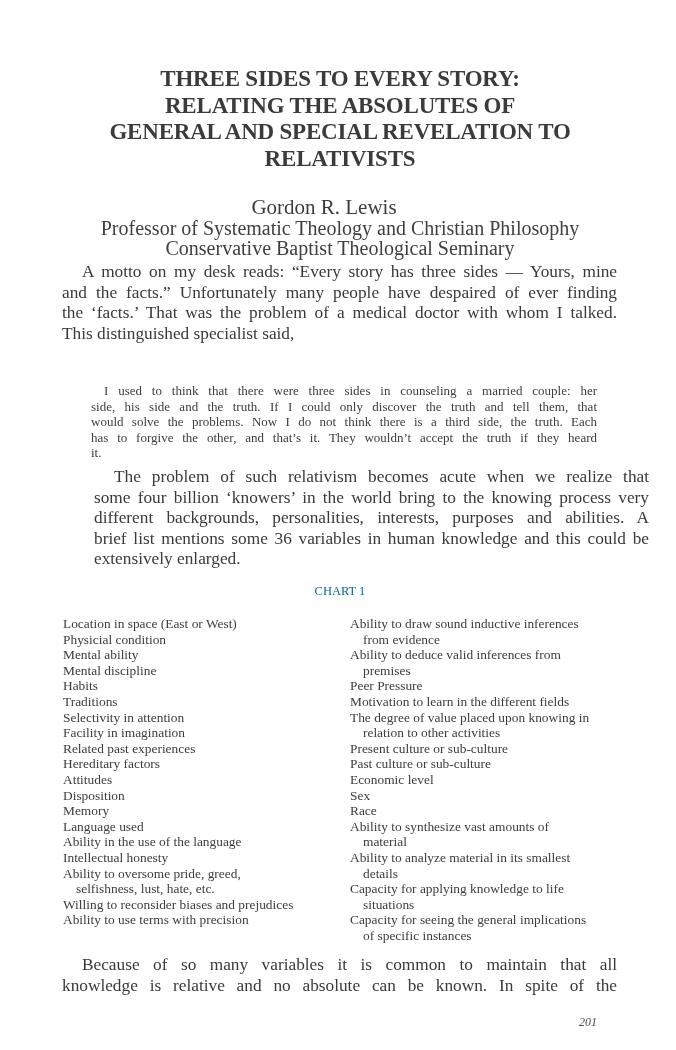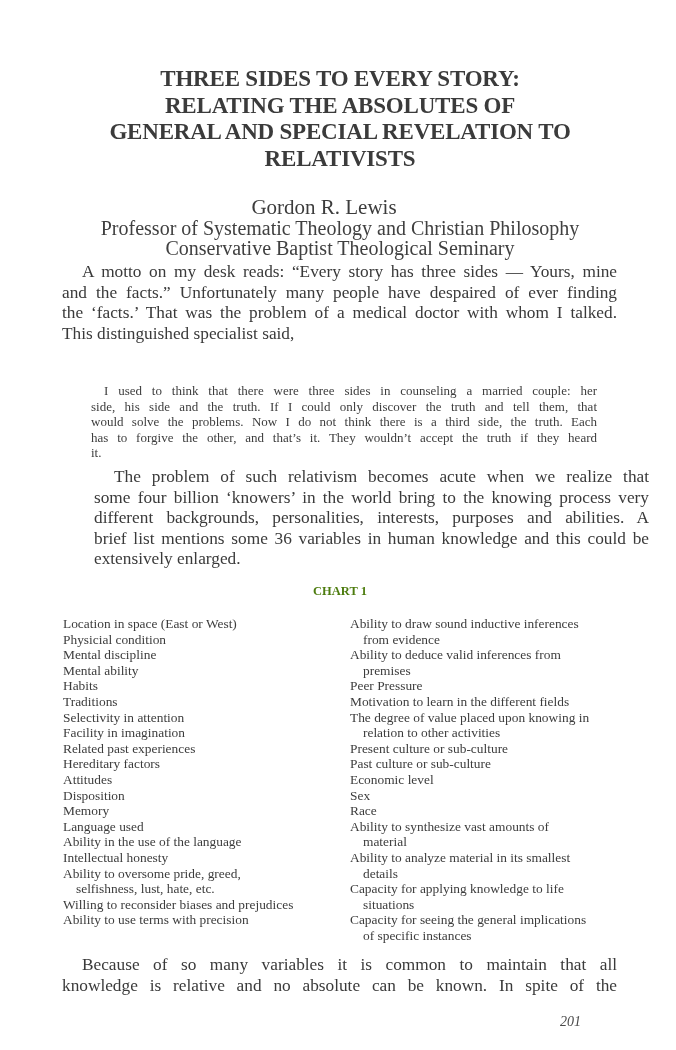--- a/index.html
+++ b/index.html
@@ -84,43 +84,43 @@
       text-align: justify;
       text-align-last: justify;
     }
     .quote .ln.indent { padding-left: 13px; }
     .quote .ln.last { text-align-last: left; }
     .chart-title {
       position: absolute;
       left: 60px; width: 560px;
       top: 584px;
       text-align: center;
-      font-weight: bold;
+      font-weight: normal;
       font-size: 12.5px;
       line-height: 15px;
-      color: #4d7c0f;
+      color: #0369a1;
     }
     .col {
       position: absolute;
       top: 616px;
       font-size: 13.4px;
       line-height: 15.6px;
       color: #3c3c3c;
     }
     .col-left { left: 63px; width: 275px; }
     .col-right { left: 350px; width: 280px; }
     .item { display: block; white-space: nowrap; }
     .item .cont { display: block; padding-left: 13px; }
     .page-number {
       position: absolute;
       left: 560px; width: 56px;
       top: 1014px;
-      text-align: left;
+      text-align: center;
       font-style: italic;
-      font-size: 14px;
+      font-size: 12px;
       line-height: 16px;
       color: #4a4a4a;
     }
   </style>
 </head>
 <body>
 
 <div class="page">
 
   <div class="title">
@@ -158,22 +158,22 @@
     <span class="ln">different backgrounds, personalities, interests, purposes and abilities. A</span>
     <span class="ln">brief list mentions some 36 variables in human knowledge and this could be</span>
     <span class="ln last">extensively enlarged.</span>
   </div>
 
   <div class="chart-title">CHART 1</div>
 
   <div class="col col-left">
     <span class="item"><span>Location in space (East or West)</span></span>
     <span class="item"><span>Physicial condition</span></span>
+    <span class="item"><span>Mental ability</span></span>
     <span class="item"><span>Mental discipline</span></span>
-    <span class="item"><span>Mental ability</span></span>
     <span class="item"><span>Habits</span></span>
     <span class="item"><span>Traditions</span></span>
     <span class="item"><span>Selectivity in attention</span></span>
     <span class="item"><span>Facility in imagination</span></span>
     <span class="item"><span>Related past experiences</span></span>
     <span class="item"><span>Hereditary factors</span></span>
     <span class="item"><span>Attitudes</span></span>
     <span class="item"><span>Disposition</span></span>
     <span class="item"><span>Memory</span></span>
     <span class="item"><span>Language used</span></span>

